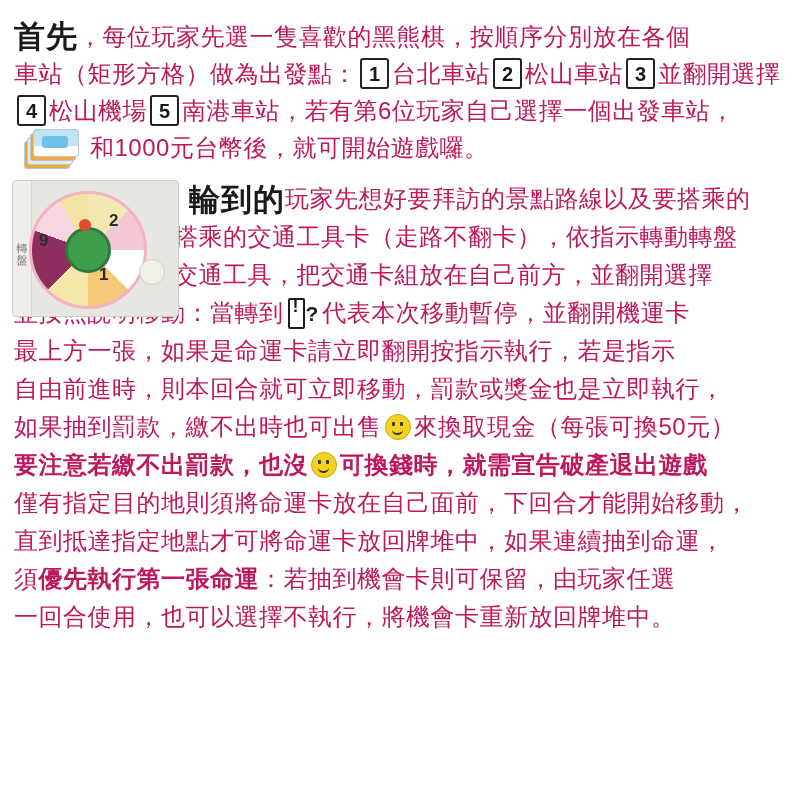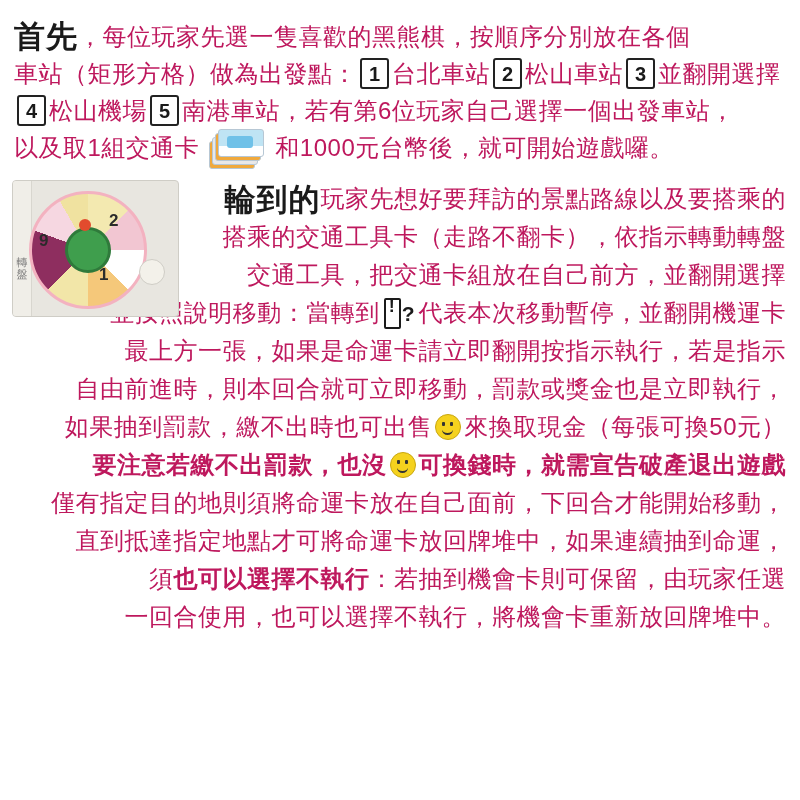--- a/index.html
+++ b/index.html
@@ -157,21 +157,21 @@
     content: "";
     position: absolute;
     left: 8px; top: 6px;
     width: 26px; height: 12px;
     background: #6fc1e8;
     border-radius: 3px;
   }
 
   
   #sec2 { position: relative; margin-top: 14px; }
-  #sec2 .line { height: 38px; justify-content: flex-end; }
+  #sec2 .line { height: 38px; }
 
   
   #spinner-board {
     position: absolute;
     left: -2px;
     top: 0;
     width: 165px;
     height: 135px;
     background: #e8e6e0;
     border: 1px solid #cfcdc6;
@@ -243,21 +243,21 @@
     border: 1px solid #cfcdc6;
     font-size: 13px;
     color: #555;
     display: flex;
     align-items: center;
     justify-content: center;
   }
   #spinner-board .sidetext {
     position: absolute;
     left: 1px;
-    top: 76px;
+    top: 62px;
     width: 16px;
     font-size: 11px;
     color: #7a7a7a;
     line-height: 1.05;
     text-align: center;
   }
 
   .indent-1 { padding-left: 175px; }
   .indent-2 { padding-left: 160px; }
 
@@ -347,21 +347,20 @@
     <div class="line">
       <span class="numbox">4</span>
       <span class="txt">松山機場</span>
       <span class="numbox">5</span>
       <span class="txt">南港車站，若有第6位玩家自己選擇一個出發車站，</span>
     </div>
 
 
 
     <div class="line">
-      <span class="txt">以及取1組交通卡</span>
       <span class="cards-traffic">
         <span class="t t1"></span>
         <span class="t t2"></span>
         <span class="t t3"></span>
         <span class="t t4"></span>
       </span>
       <span class="txt">和1000元台幣後，就可開始遊戲囉。</span>
     </div>
 
   </div>
@@ -425,21 +424,21 @@
     <div class="line">
       <span class="txt">僅有指定目的地則須將命運卡放在自己面前，下回合才能開始移動，</span>
     </div>
 
     <div class="line">
       <span class="txt">直到抵達指定地點才可將命運卡放回牌堆中，如果連續抽到命運，</span>
     </div>
 
     <div class="line">
       <span class="txt">須</span>
-      <span class="txt bold">也可以選擇不執行</span>
+      <span class="txt bold">優先執行第一張命運</span>
       <span class="txt">：若抽到機會卡則可保留，由玩家任選</span>
     </div>
 
     <div class="line">
       <span class="txt">一回合使用，也可以選擇不執行，將機會卡重新放回牌堆中。</span>
     </div>
 
   </div>
 
 </div>

